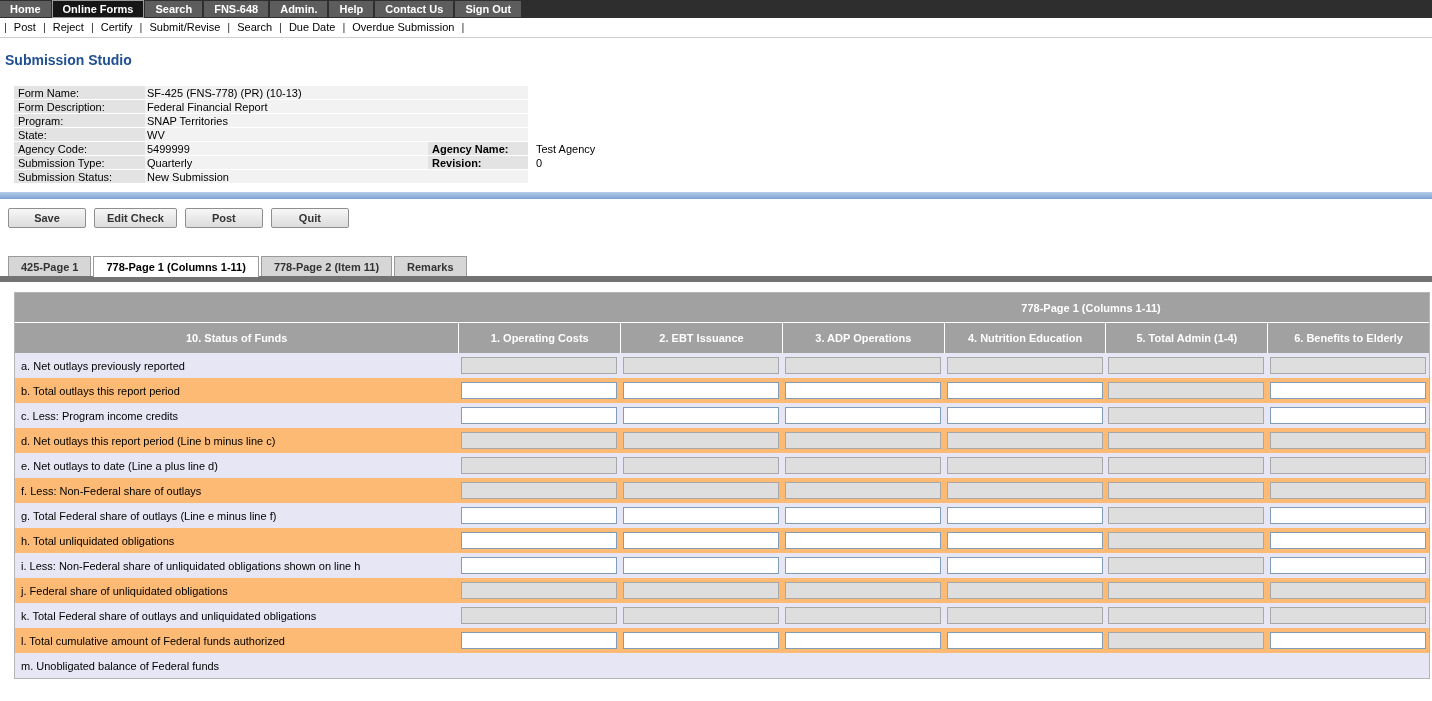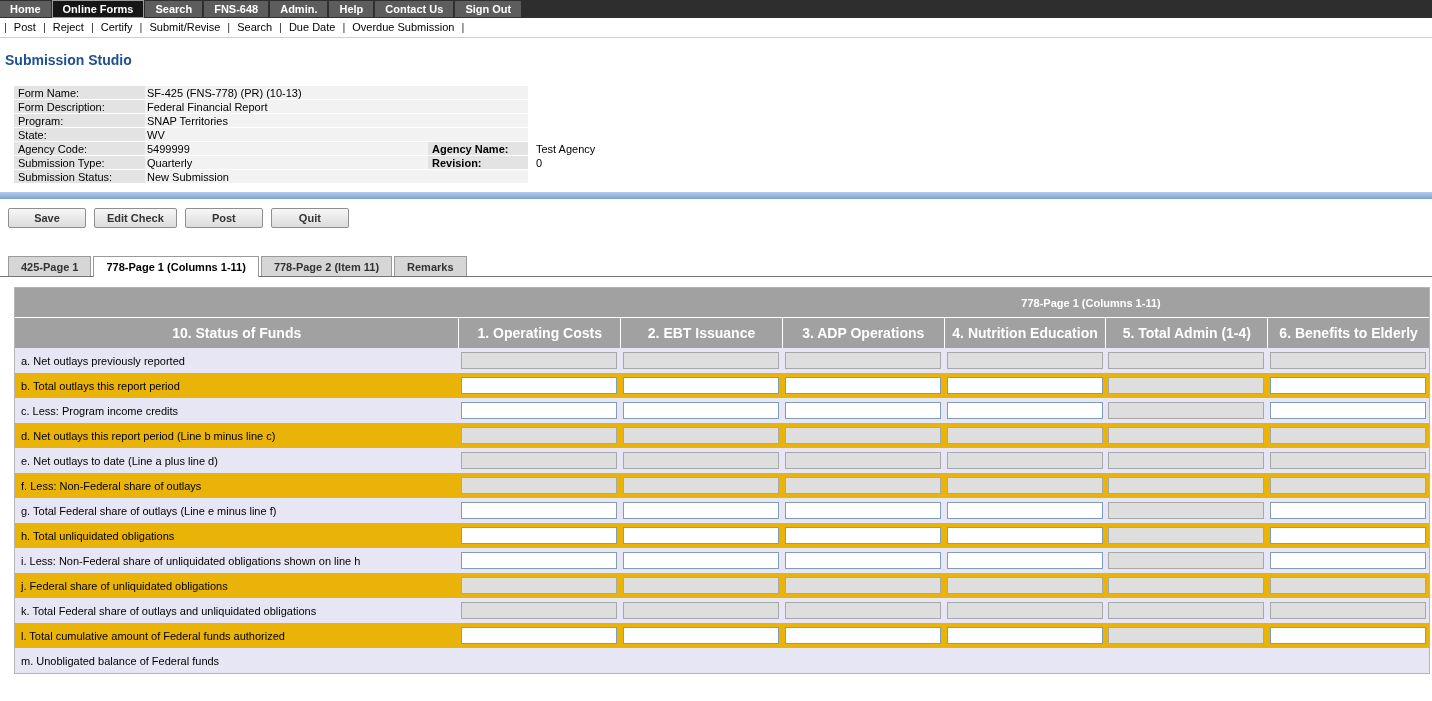--- a/index.html
+++ b/index.html
@@ -40,44 +40,44 @@
 
   
   .btn-row { margin:9px 0 0 8px; display:flex; }
   .btn {
     min-width:78px; height:20px; margin-right:8px; padding:0 12px;
     font-family:"Liberation Sans",sans-serif; font-size:11px; font-weight:bold; color:#333;
     background:linear-gradient(#f7f7f7,#dcdcdc); border:1px solid #8f8f8f; border-radius:2px; cursor:pointer;
   }
 
   
-  .tab-strip { margin-top:28px; padding-left:8px; display:flex; align-items:flex-end; border-bottom:1px solid #737373; }
+  .tab-strip { margin-top:28px; padding-left:8px; display:flex; align-items:flex-end; border-bottom:6px solid #737373; }
   .tab {
     padding:4px 12px 3px; margin-right:2px; background:#d6d6d6;
     border:1px solid #9a9a9a; border-bottom:none; font-size:11px; font-weight:bold; color:#333;
     cursor:pointer; white-space:nowrap;
   }
   .tab.active { background:#fff; color:#000; margin-bottom:-1px; padding-bottom:4px; }
 
   
   .grid { margin:10px 0 0 14px; width:1416px; border:1px solid #b5b5b5; }
   .grid-title { position:relative; height:30px; background:var(--grid-header-bg,#a1a1a1); border-bottom:1px solid #fff; }
   .grid-title-text {
     position:absolute; left:1076px; top:50%; transform:translate(-50%,-50%);
     color:#fff; font-size:11px; font-weight:bold; white-space:nowrap;
   }
   .grid-header { display:flex; height:30px; background:var(--grid-header-bg,#a1a1a1); }
   .gh-cell {
     display:flex; align-items:center; justify-content:center;
-    color:#fff; font-size:14px; font-weight:bold; border-left:1px solid #fff; text-align:center;
+    color:#fff; font-size:11px; font-weight:bold; border-left:1px solid #fff; text-align:center;
   }
   .gh-cell:first-child { border-left:none; }
   .gh-label { width:444px; }
   .gh-col { width:162px; }
-  .grid-row { display:flex; height:25px; align-items:center; background:#eab308; }
+  .grid-row { display:flex; height:25px; align-items:center; background:#fdba74; }
   .grid-row.alt { background:var(--row-alt-bg,#e6e6f5);justify-content:space-between; }
   .gr-label { width:444px; font-size:11px; padding-left:6px; white-space:nowrap; overflow:hidden; }
   .gr-cell { width:162px; display:flex; justify-content:center; align-items:center; }
   .cell-input { width:156px; height:17px; font-family:"Liberation Sans",sans-serif; font-size:11px; padding:0 3px; }
   .cell-input.enabled { border:1px solid var(--input-enabled-border,#7f9db9); background:#fff; }
   .cell-input.disabled { border:1px solid #a8a8a8; background:var(--input-disabled-bg,#dedede); }
 </style>
 </head>
 <body>
 

